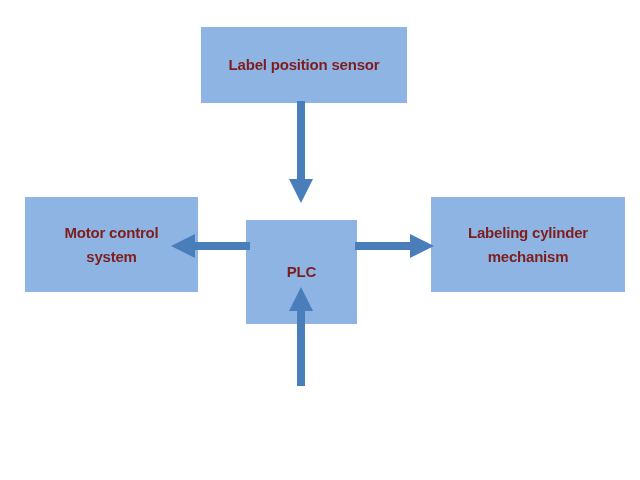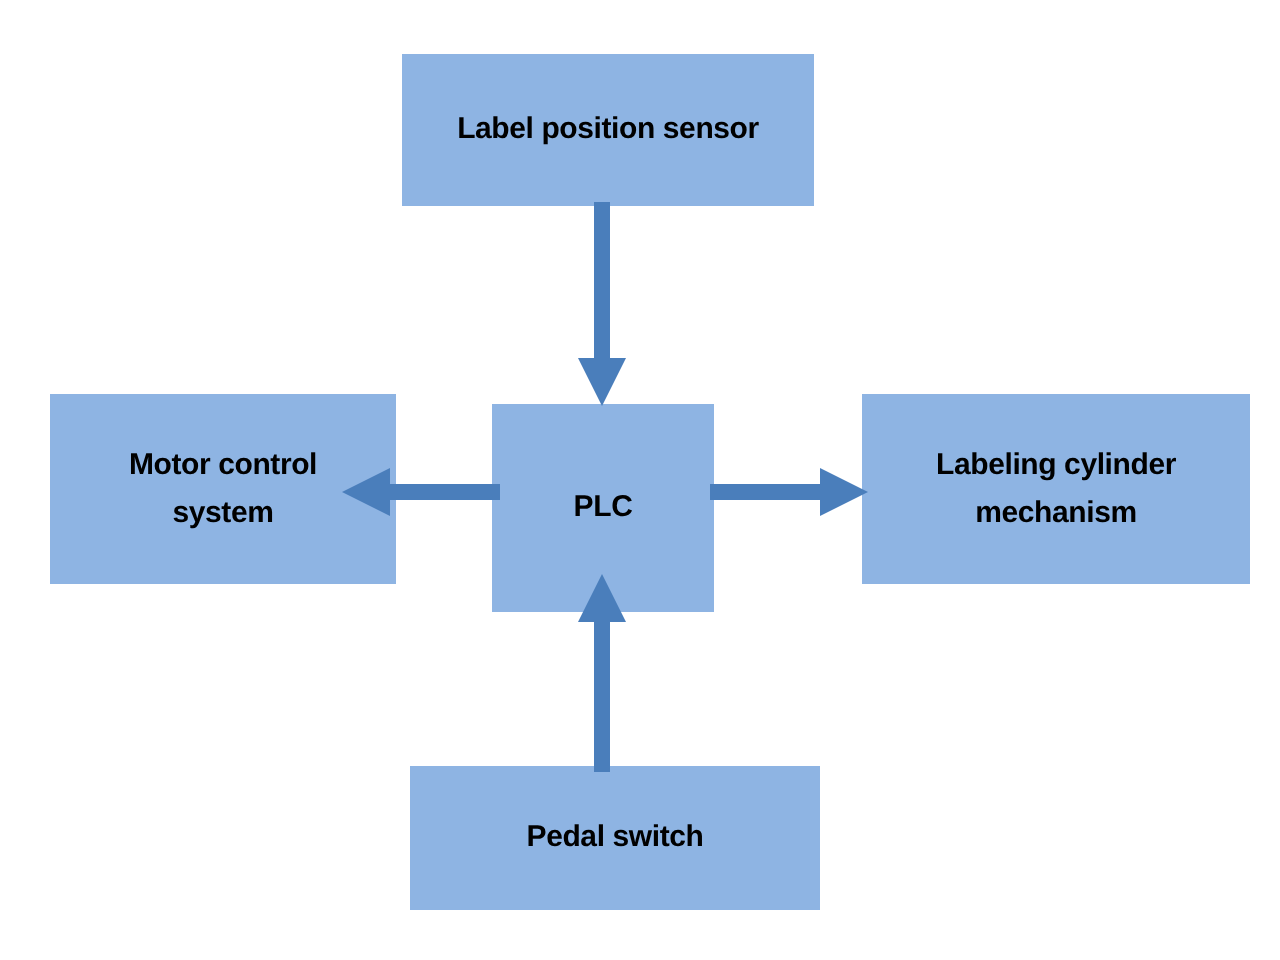--- a/index.html
+++ b/index.html
@@ -23,39 +23,39 @@
     background: #8eb4e3;
     display: flex;
     align-items: center;
     justify-content: center;
     text-align: center;
     box-sizing: border-box;
   }
   .node-label {
     font-family: "Liberation Sans", sans-serif;
     font-weight: bold;
-    color: #000000;
+    color: #7f1d1d;
     line-height: 1.55;
     letter-spacing: -0.2px;
     padding: 0 6px;
     white-space: pre-line;
   }
   
   #node-sensor {
     left: 201px; top: 27px; width: 206px; height: 76px;
   }
   #node-sensor .node-label { font-size: 15px; }
 
   #node-motor {
     left: 25px; top: 197px; width: 173px; height: 95px;
   }
   #node-motor .node-label { font-size: 15px; }
 
   #node-plc {
-    left: 246px; top: 202px; width: 111px; height: 104px;
+    left: 246px; top: 220px; width: 111px; height: 104px;
   }
   #node-plc .node-label { font-size: 15px; }
 
   #node-cylinder {
     left: 431px; top: 197px; width: 194px; height: 95px; justify-content: center;
   }
   #node-cylinder .node-label { font-size: 15px; }
 
   #node-pedal {
     left: 205px; top: 383px; width: 205px; height: 72px;
@@ -88,23 +88,20 @@
 
   <div class="node" id="node-plc">
     <span class="node-label">PLC</span>
   </div>
 
   <div class="node" id="node-cylinder">
     <span class="node-label">Labeling cylinder
 mechanism</span>
   </div>
 
-  <div class="node" id="node-pedal">
-    <span class="node-label">Pedal switch</span>
-  </div>
 
   <svg class="arrow-svg" id="arrow-sensor-plc" viewBox="0 0 30 103">
     <rect x="11" y="0" width="8" height="80" fill="#4a7ebb"></rect>
     <polygon points="15,102 3,78 27,78" fill="#4a7ebb"></polygon>
   </svg>
 
   <svg class="arrow-svg" id="arrow-plc-motor" viewBox="0 0 80 32">
     <rect x="22" y="12" width="58" height="8" fill="#4a7ebb"></rect>
     <polygon points="1,16 25,4 25,28" fill="#4a7ebb"></polygon>
   </svg>

